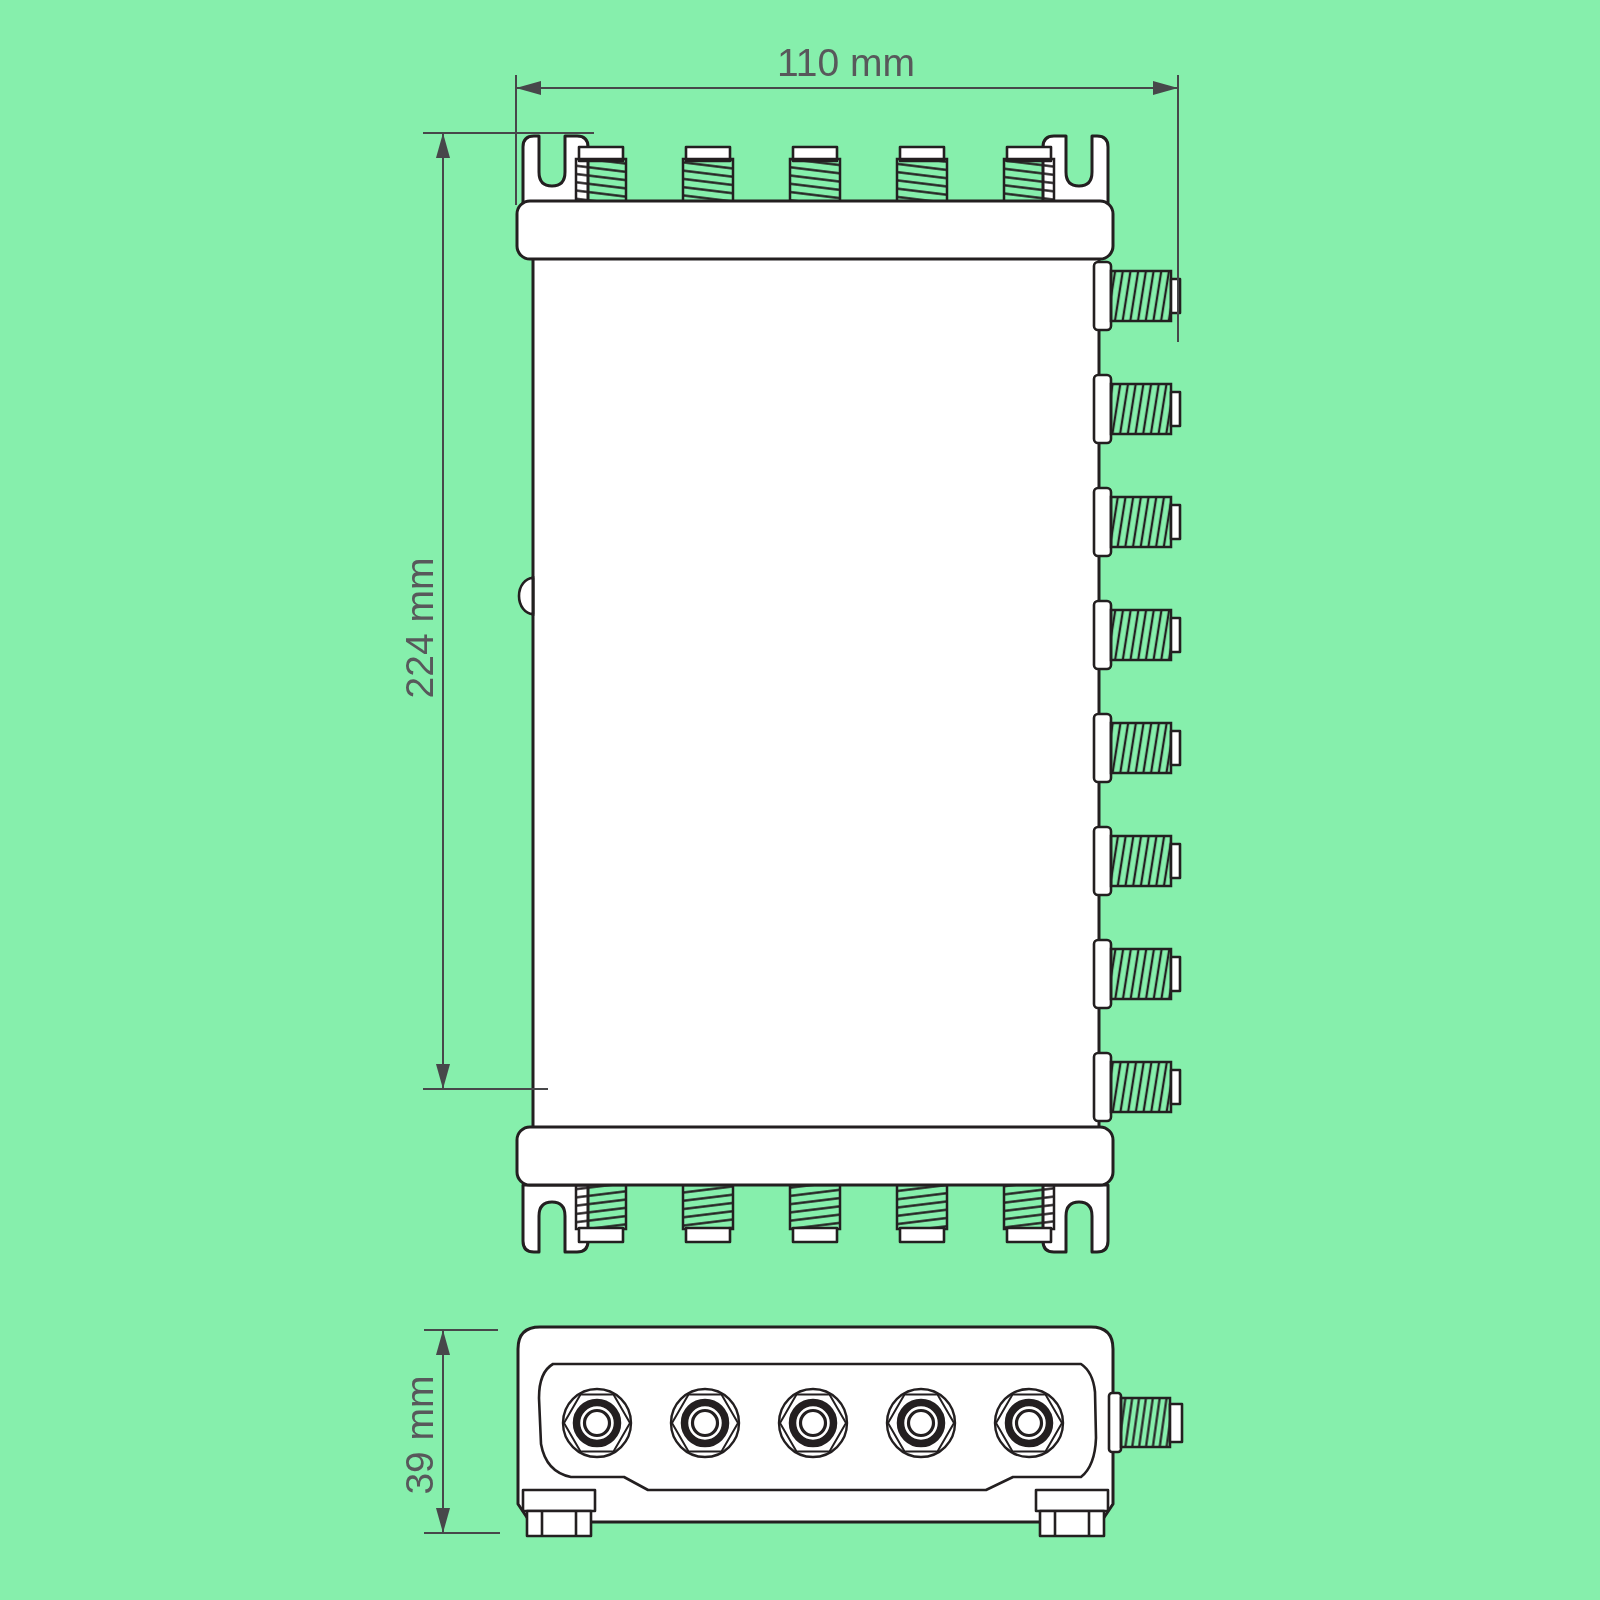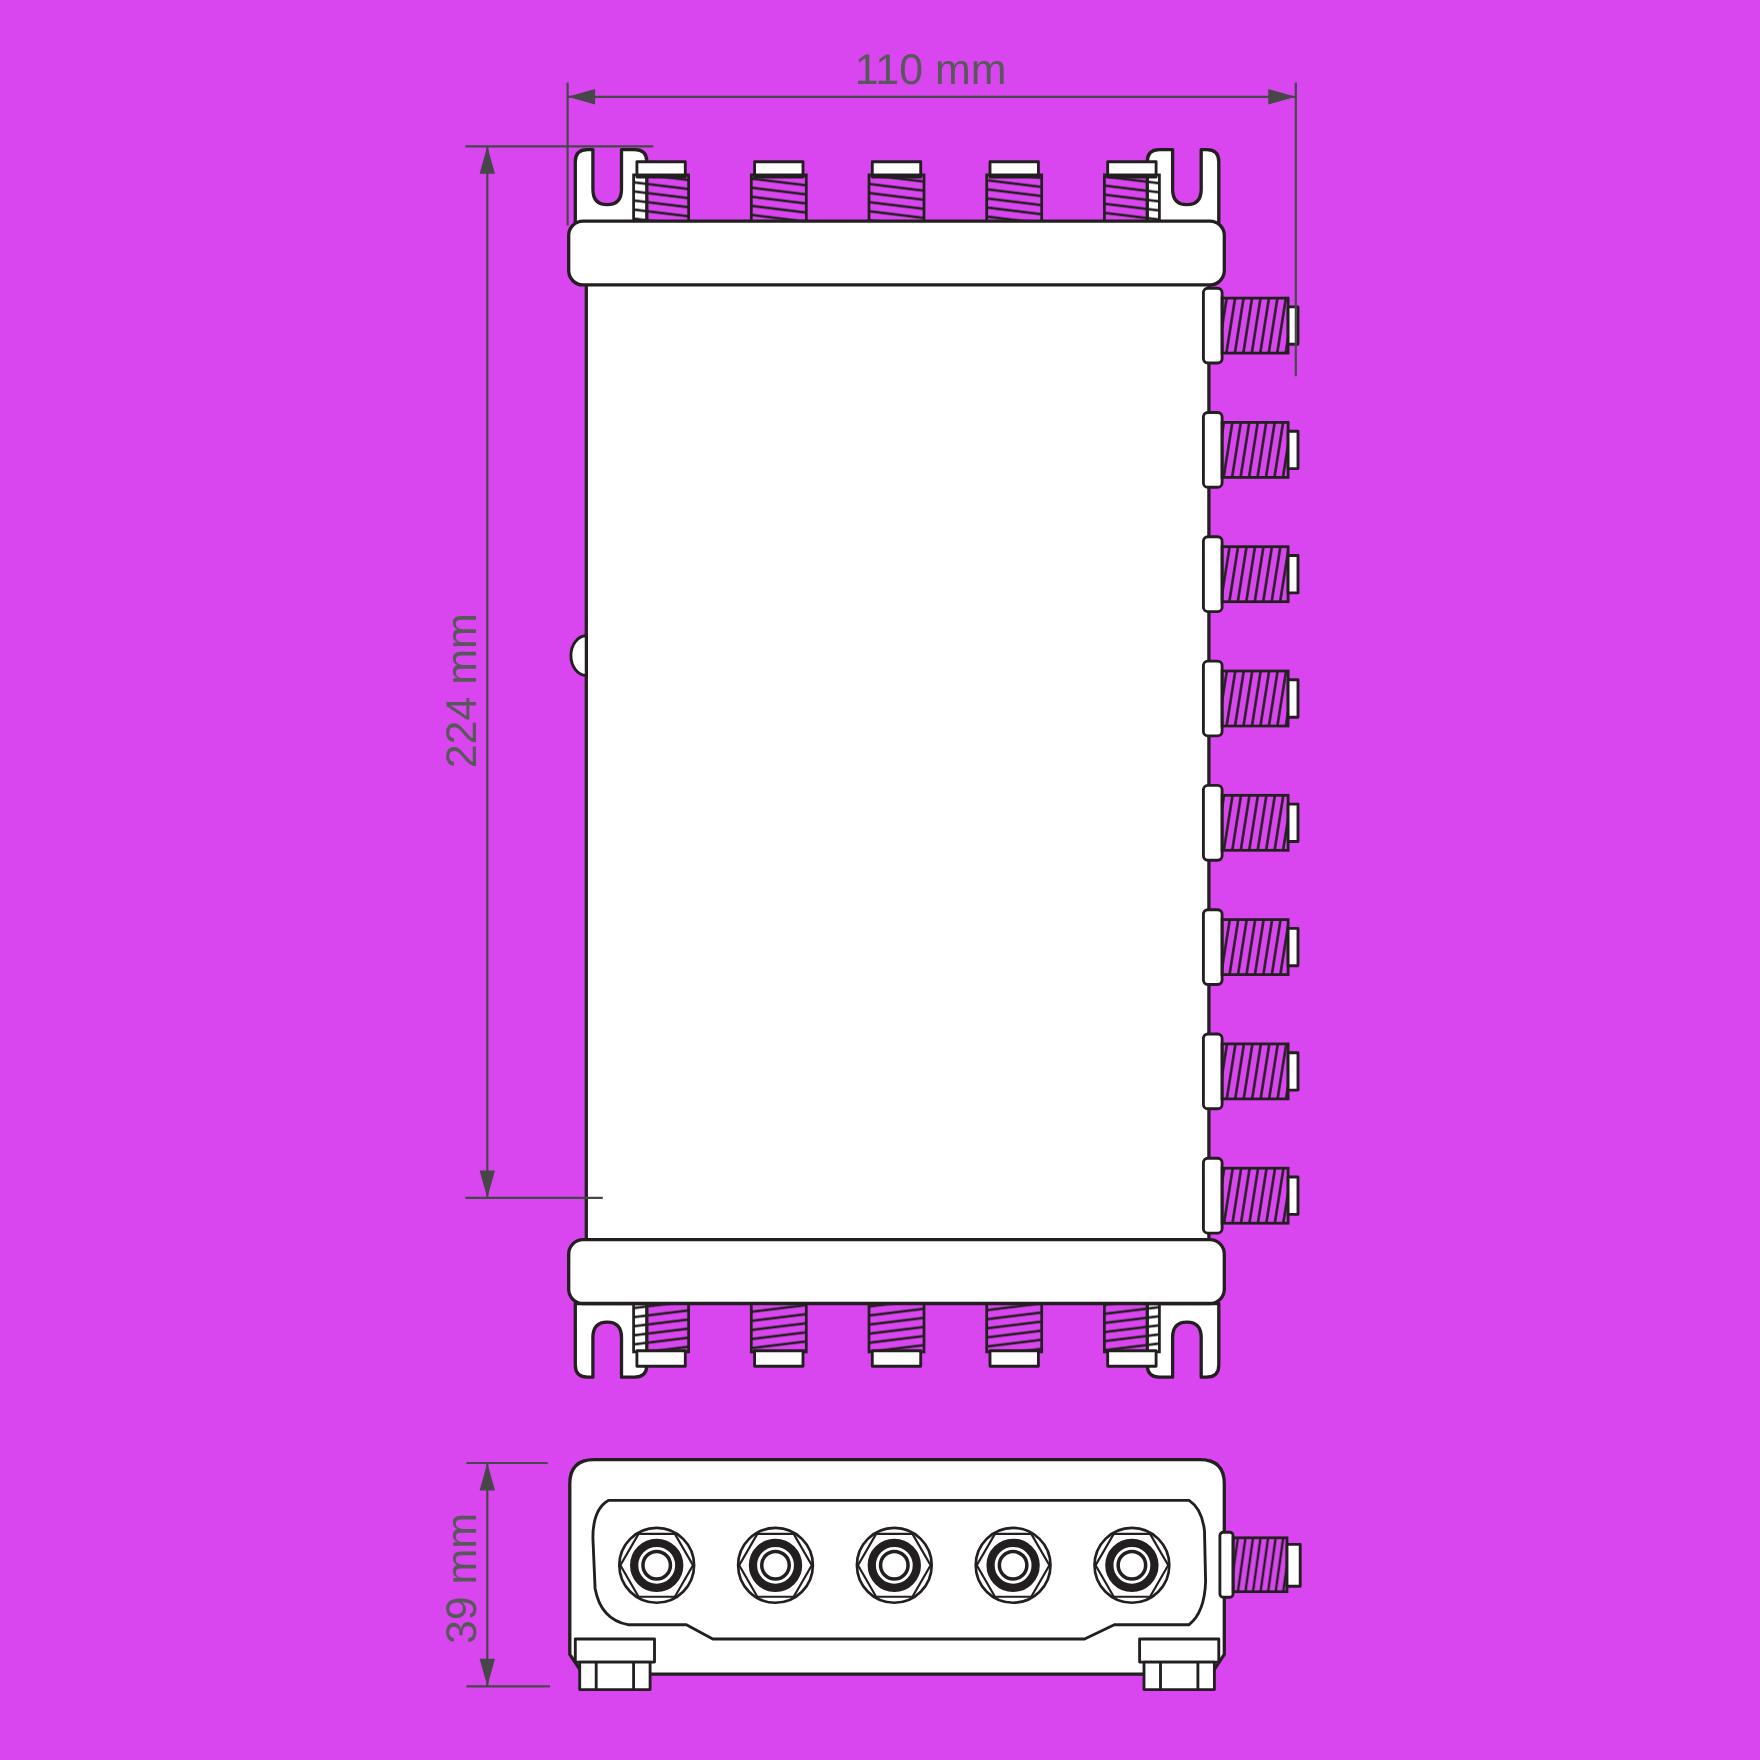--- a/index.html
+++ b/index.html
@@ -1,16 +1,16 @@
 <!DOCTYPE html>
 <html><head>
 <meta charset="utf-8">
 <style>
   html,body{margin:0;padding:0;background:#ffffff;}
-  .stage{width:1600px;height:1600px;background:#d946ef;overflow:hidden;}
+  .stage{width:1600px;height:1600px;background:#86efac;overflow:hidden;}
   svg{display:block;}
   .obj{fill:#ffffff;stroke:#231f20;stroke-width:3;stroke-linejoin:round;}
   .obj2{fill:#ffffff;stroke:#231f20;stroke-width:2.6;stroke-linejoin:round;}
   .ln{fill:none;stroke:#231f20;stroke-width:2.6;stroke-linejoin:round;}
   .thread{stroke:#231f20;stroke-width:2.5;}
   .dim{stroke:#47474a;stroke-width:2;fill:none;}
   .arr{fill:#47474a;stroke:none;}
   .dim-text{font-family:"Liberation Sans","DejaVu Sans",sans-serif;font-size:39px;fill:#58585b;}
   .hex{fill:none;stroke:#231f20;stroke-width:2;}
   .ring-thin{fill:none;stroke:#231f20;stroke-width:2.4;}

